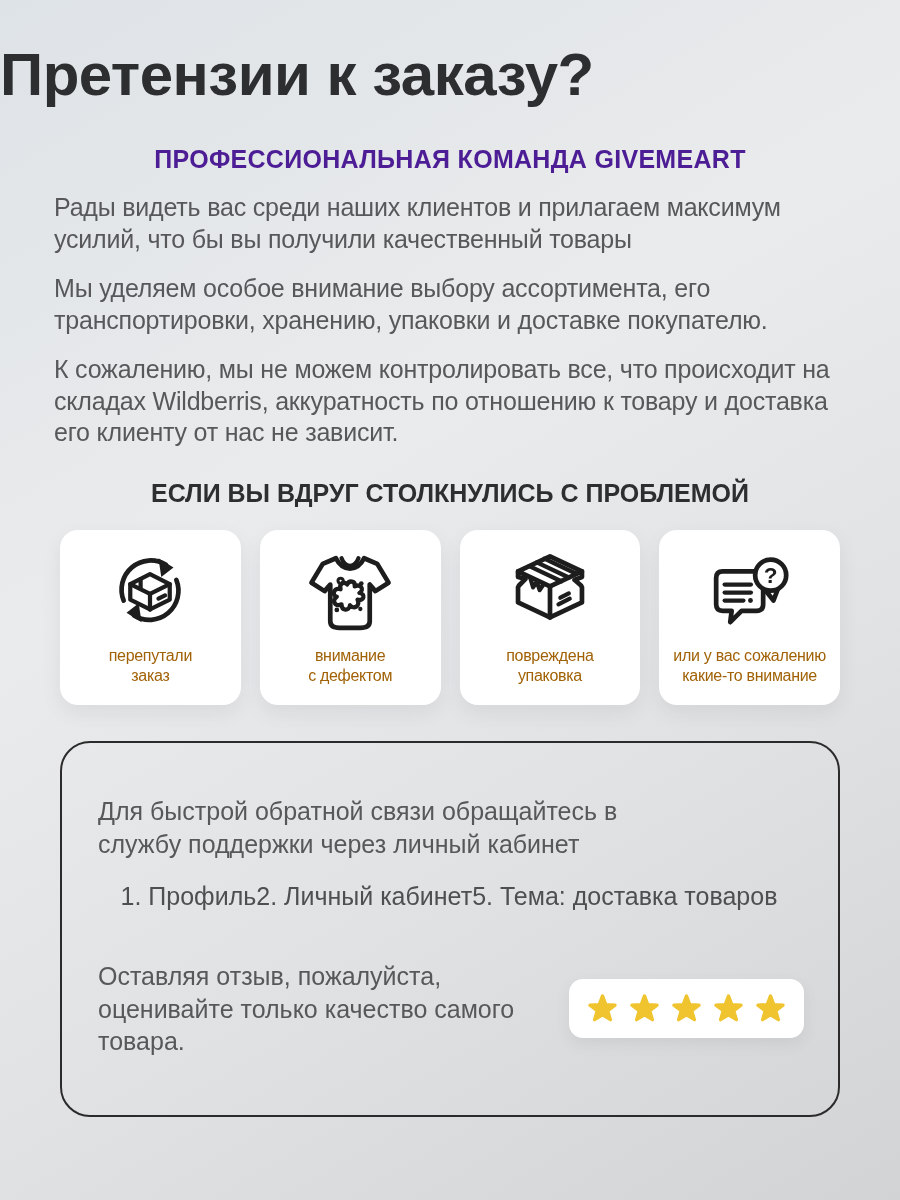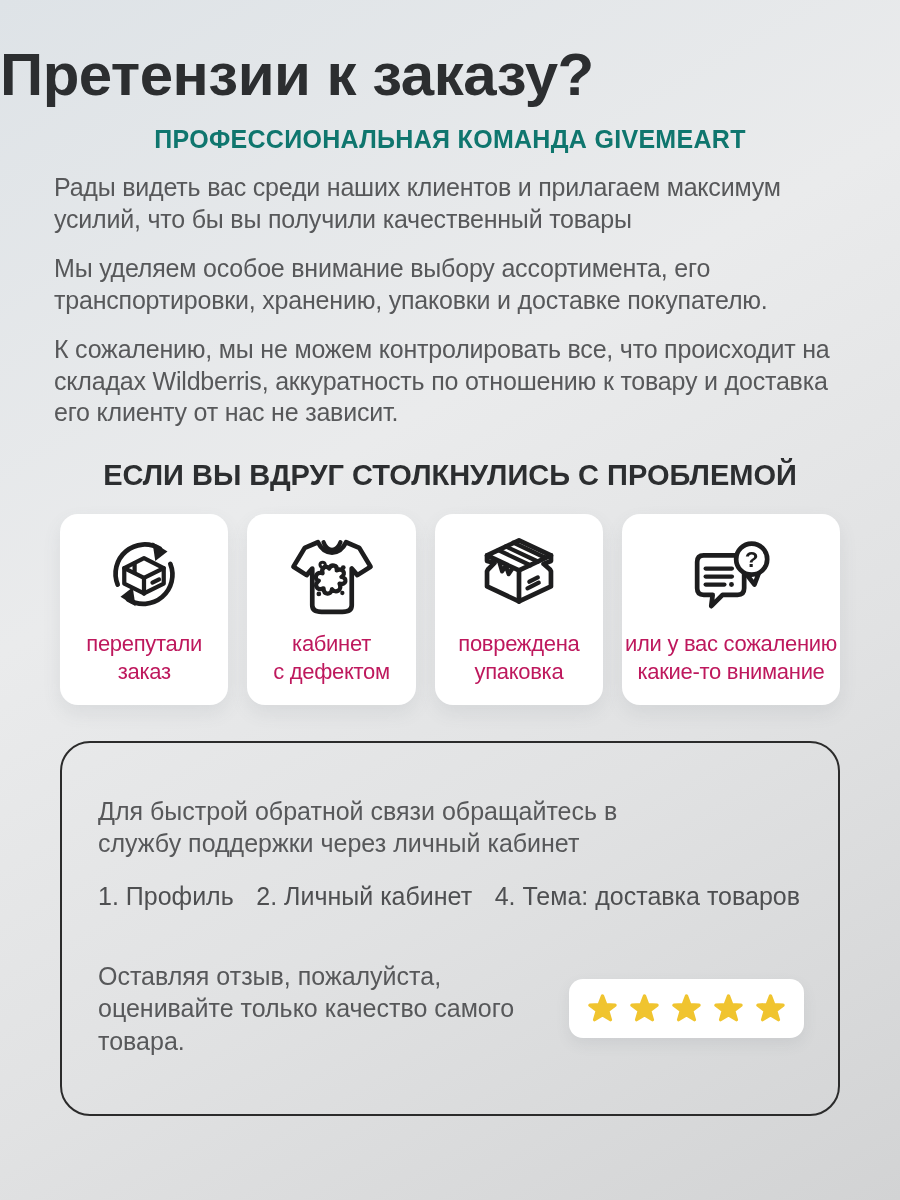--- a/index.html
+++ b/index.html
@@ -7,58 +7,58 @@
     width: 900px; height: 1200px; overflow: hidden;
     font-family: "Liberation Sans", sans-serif;
     background: linear-gradient(150deg, #dee3e7 0%, #eaebec 38%, #e1e2e3 66%, #d2d3d4 100%);
     color: #2c2e30;
   }
   .page-title {
     margin: 40px 0 0; 
     font-size: 60px; font-weight: 700; letter-spacing: -0.5px; color: #2c2e30;
   }
   .page-subtitle {
-    margin-top: 16px; text-align: center;
-    font-size: 25px; font-weight: 700; letter-spacing: 0.3px; color: #0f766e;
+    margin-top: 36px; text-align: center;
+    font-size: 25px; font-weight: 700; letter-spacing: 0.3px; color: #4c1d95;
   }
   .intro { margin: 4px 50px 0 54px; }
   .intro p {
     margin: 18px 0 0; font-size: 25px; line-height: 1.26;
     color: #57585a; letter-spacing: -0.2px;
   }
   .problems-heading {
     margin: 30px 0 0; text-align: center;
-    font-size: 29px; font-weight: 700; color: #2c2e30;
+    font-size: 25px; font-weight: 700; color: #2c2e30;
   }
   .cards {
     margin: 22px 60px 0; display: grid;
     grid-template-columns: repeat(4, 1fr); gap: 19px;
   }
   .card {
     background: #ffffff; border-radius: 18px;
     padding: 14px 3px 18px; text-align: center;
     box-shadow: 0 8px 18px rgba(90,100,110,0.10);
   }
   .card-icon { width: 94px; height: 94px; display: block; margin: 2px auto 6px; }
-  .card-label { font-size: 22px; line-height: 1.3; color: #be185d; letter-spacing: -0.3px; }
+  .card-label { font-size: 16px; line-height: 1.3; color: #a16207; letter-spacing: -0.3px; }
   .card-line { display: block; white-space: nowrap; }
   .review-box {
     margin: 36px 60px 0; border: 2px solid #2b2b2b; border-radius: 30px;
     padding: 30px 34px 32px;
   }
   .review-heading {
     margin: 4px 0 0; text-align: center;
     font-size: 29px; font-weight: 700; color: #2c2e30;
   }
   .support-text {
     margin: 22px 0 13px 2px; max-width: 600px;
     font-size: 25px; line-height: 1.3; color: #57585a;
   }
   .steps {
-    display: flex; justify-content: space-between;
+    display: flex; justify-content: center;
     margin: 22px 4px 0 2px; font-size: 25px; color: #4e4f51;
   }
   .review-row {
     display: flex; align-items: center; justify-content: space-between;
     margin-top: 24px;
   }
   .review-note {
     max-width: 480px; margin-left: 2px;
     font-size: 25px; line-height: 1.3; color: #57585a;
   }
@@ -111,21 +111,21 @@
     <svg class="card-icon" viewBox="0 0 100 100">
       <path class="ico" d="M 35 13 C 39 21 44 24 50 24 C 56 24 61 21 65 13 L 79 19 L 91 39 L 77 48 L 71 41 L 71 80 C 71 85 67 87 61 87 L 39 87 C 33 87 29 85 29 80 L 29 41 L 23 48 L 9 39 L 21 19 Z"></path>
       <path class="ico ico-thin" d="M 41 13 C 43 18.5 46 21 50 21 C 54 21 57 18.5 59 13"></path>
       <path class="ico ico-thin" d="M 47 41 C 49 36 56 37 55 43 C 61 40 66 46 60 50 C 67 51 65 59 58 57 C 61 64 54 68 50 63 C 49 70 41 69 41 62 C 34 65 30 58 36 54 C 30 52 33 44 40 46 C 38 40 44 37 47 41 Z"></path>
       <circle class="ico ico-thin" cx="40" cy="37" r="2.8" style="stroke-width:3.2"></circle>
       <circle class="ico-fill" cx="62" cy="40" r="2.5"></circle>
       <circle class="ico-fill" cx="36" cy="68" r="2.5"></circle>
       <circle class="ico-fill" cx="61" cy="67" r="2.3"></circle>
     </svg>
     <div class="card-label">
-      <span class="card-line">кабинет</span>
+      <span class="card-line">внимание</span>
       <span class="card-line">с дефектом</span>
     </div>
   </div>
 
   <div class="card">
     <svg class="card-icon" viewBox="0 0 100 100">
       <path class="ico" d="M 50 11 L 84 27 L 50 43 L 16 27 Z"></path>
       <path class="ico" d="M 84 27 L 84 33 L 76 36 L 83 42 L 84 44 L 84 60 L 50 76 L 50 43"></path>
       <path class="ico" d="M 16 27 L 16 33 L 24 35 L 17 42 L 16 44 L 16 60 L 50 76"></path>
       <path class="ico ico-thin" d="M 29 34 L 32 44 L 36 38 L 39 47 L 43 41"></path>
@@ -158,21 +158,21 @@
     </div>
   </div>
 
 </div>
 
 <div class="review-box">
   <p class="support-text">Для быстрой обратной связи обращайтесь в службу поддержки через личный кабинет</p>
   <div class="steps">
     <span>1. Профиль</span>
     <span>2. Личный кабинет</span>
-    <span>4. Тема: доставка товаров</span>
+    <span>5. Тема: доставка товаров</span>
   </div>
   <div class="review-row">
     <p class="review-note">Оставляя отзыв, пожалуйста, оценивайте только качество самого товара.</p>
     <div class="stars-box">
       <svg class="star-icon" viewBox="0 0 100 100">
           <path d="M50 12 L60 38 L88 40 L66 57 L74 84 L50 69 L26 84 L34 57 L12 40 L40 38 Z" fill="#f0c42f" stroke="#f0c42f" stroke-width="10" stroke-linejoin="round"></path>
         </svg>
       <svg class="star-icon" viewBox="0 0 100 100">
           <path d="M50 12 L60 38 L88 40 L66 57 L74 84 L50 69 L26 84 L34 57 L12 40 L40 38 Z" fill="#f0c42f" stroke="#f0c42f" stroke-width="10" stroke-linejoin="round"></path>
         </svg>

